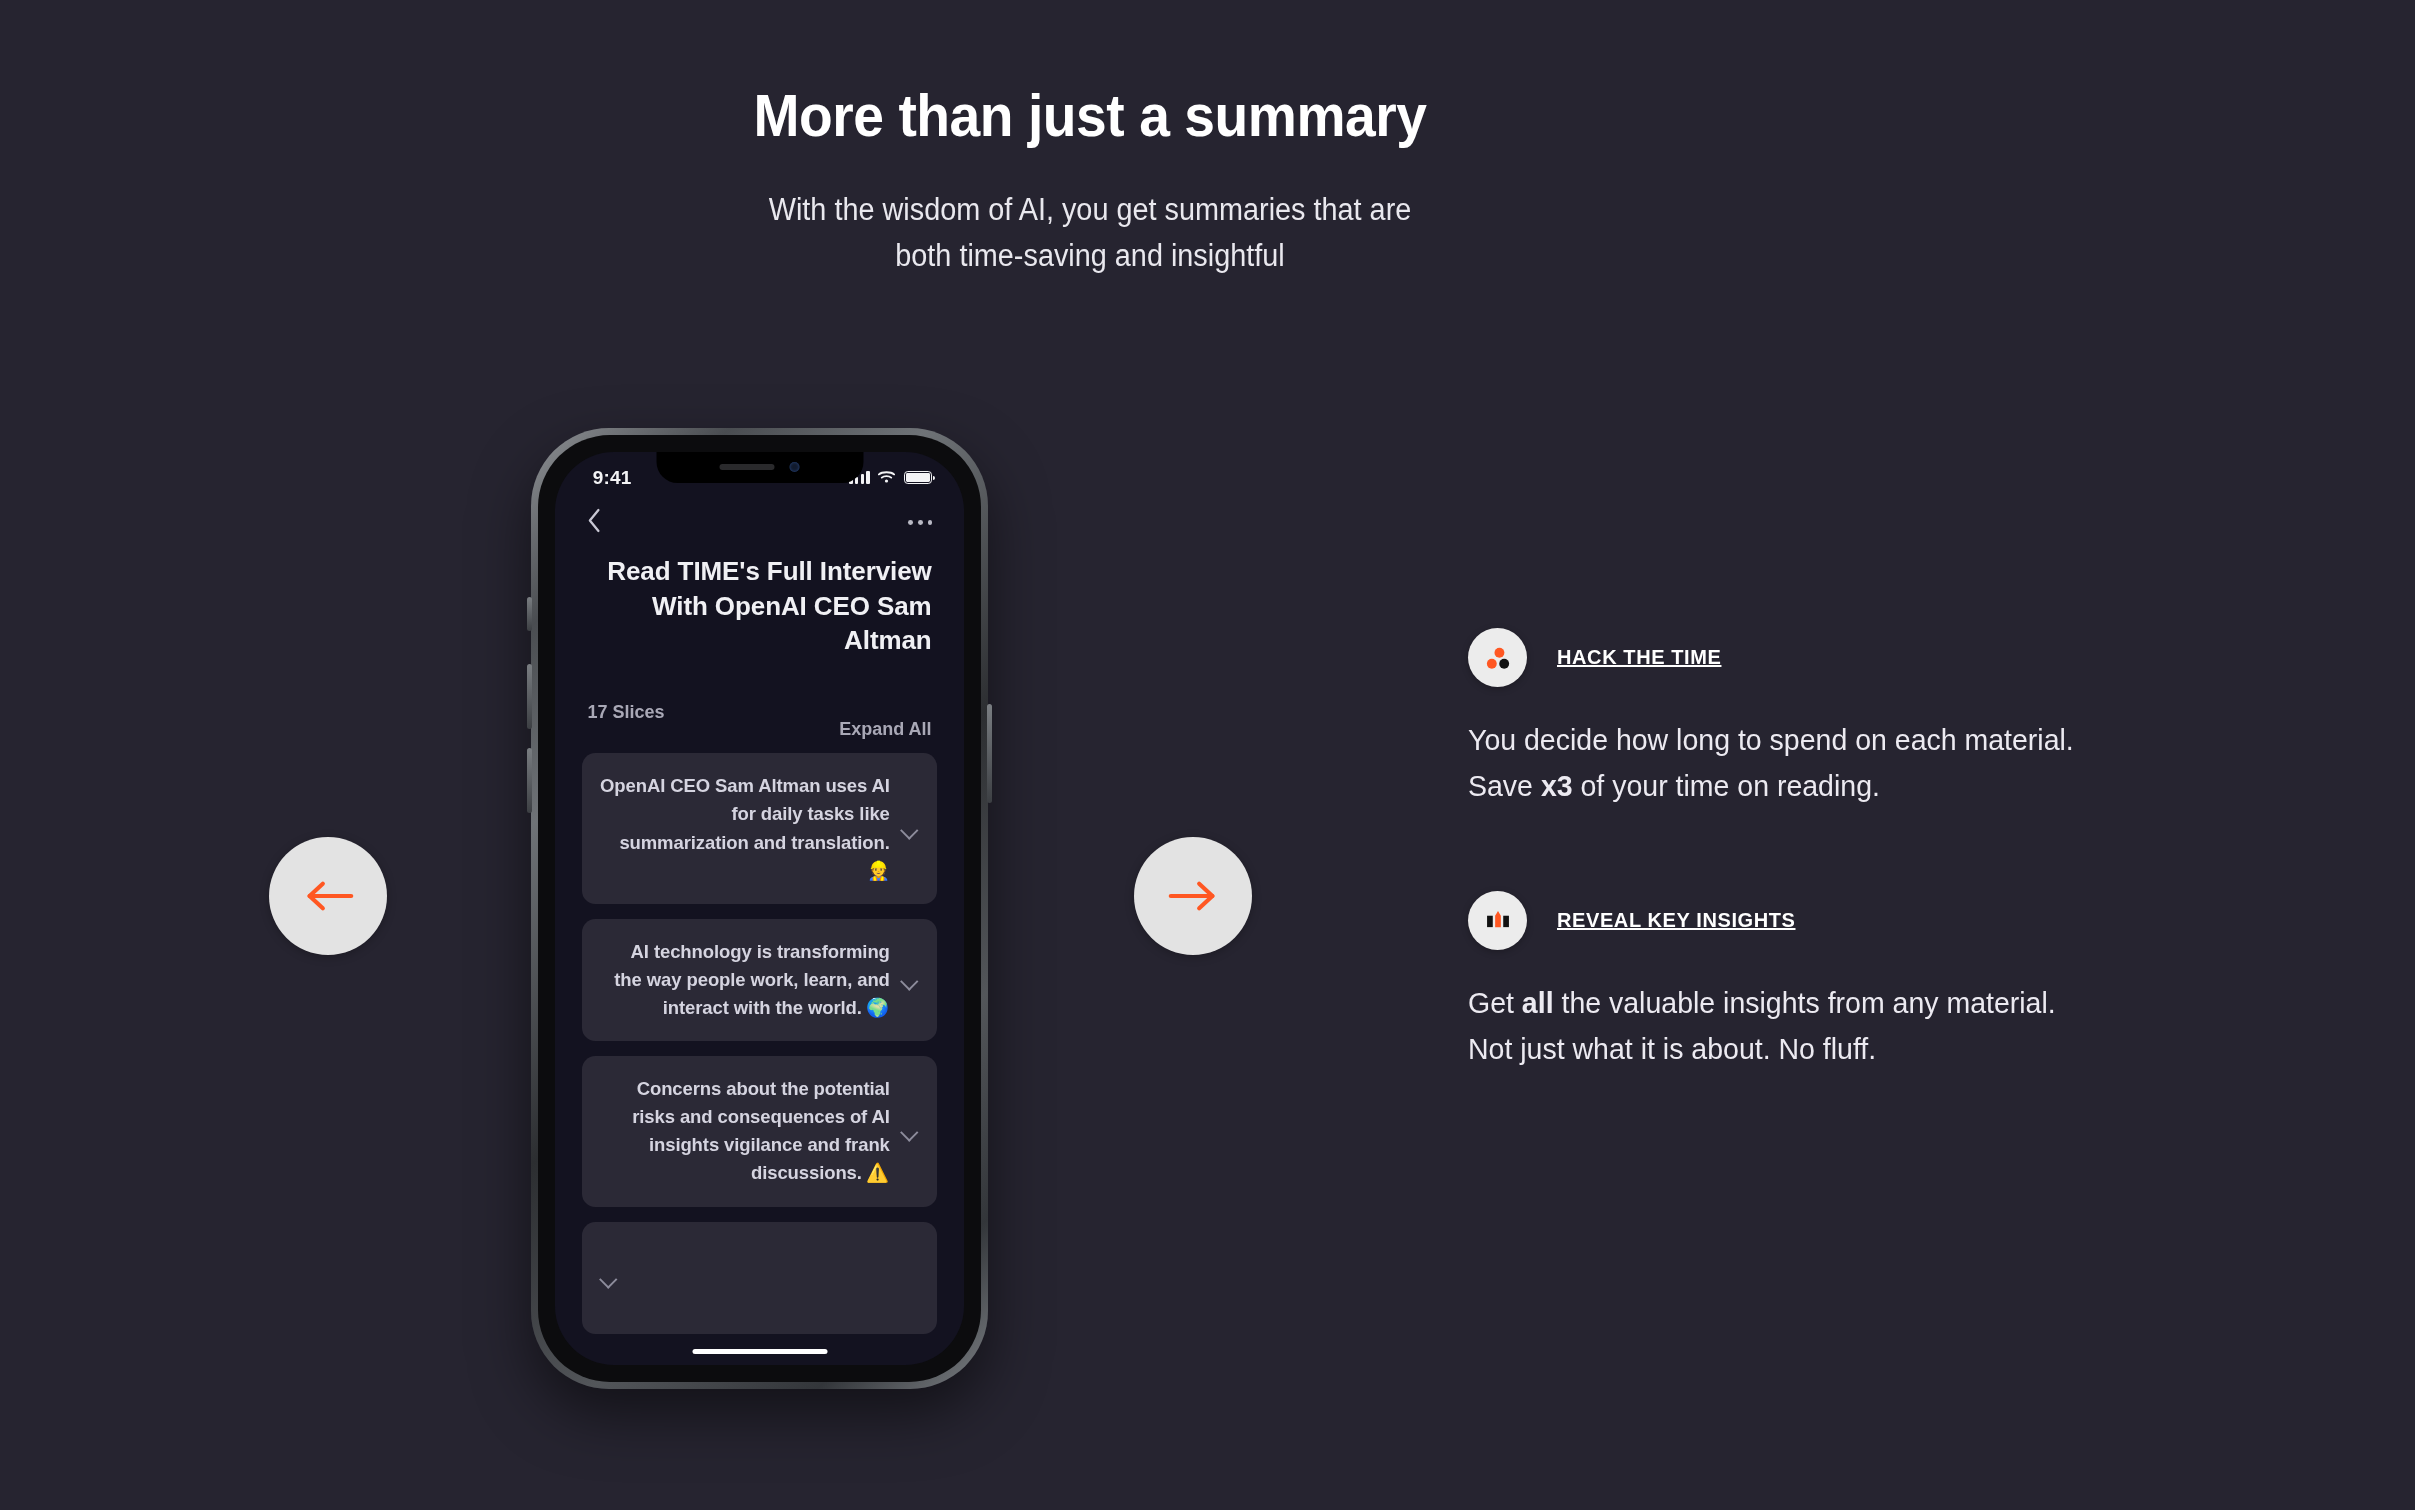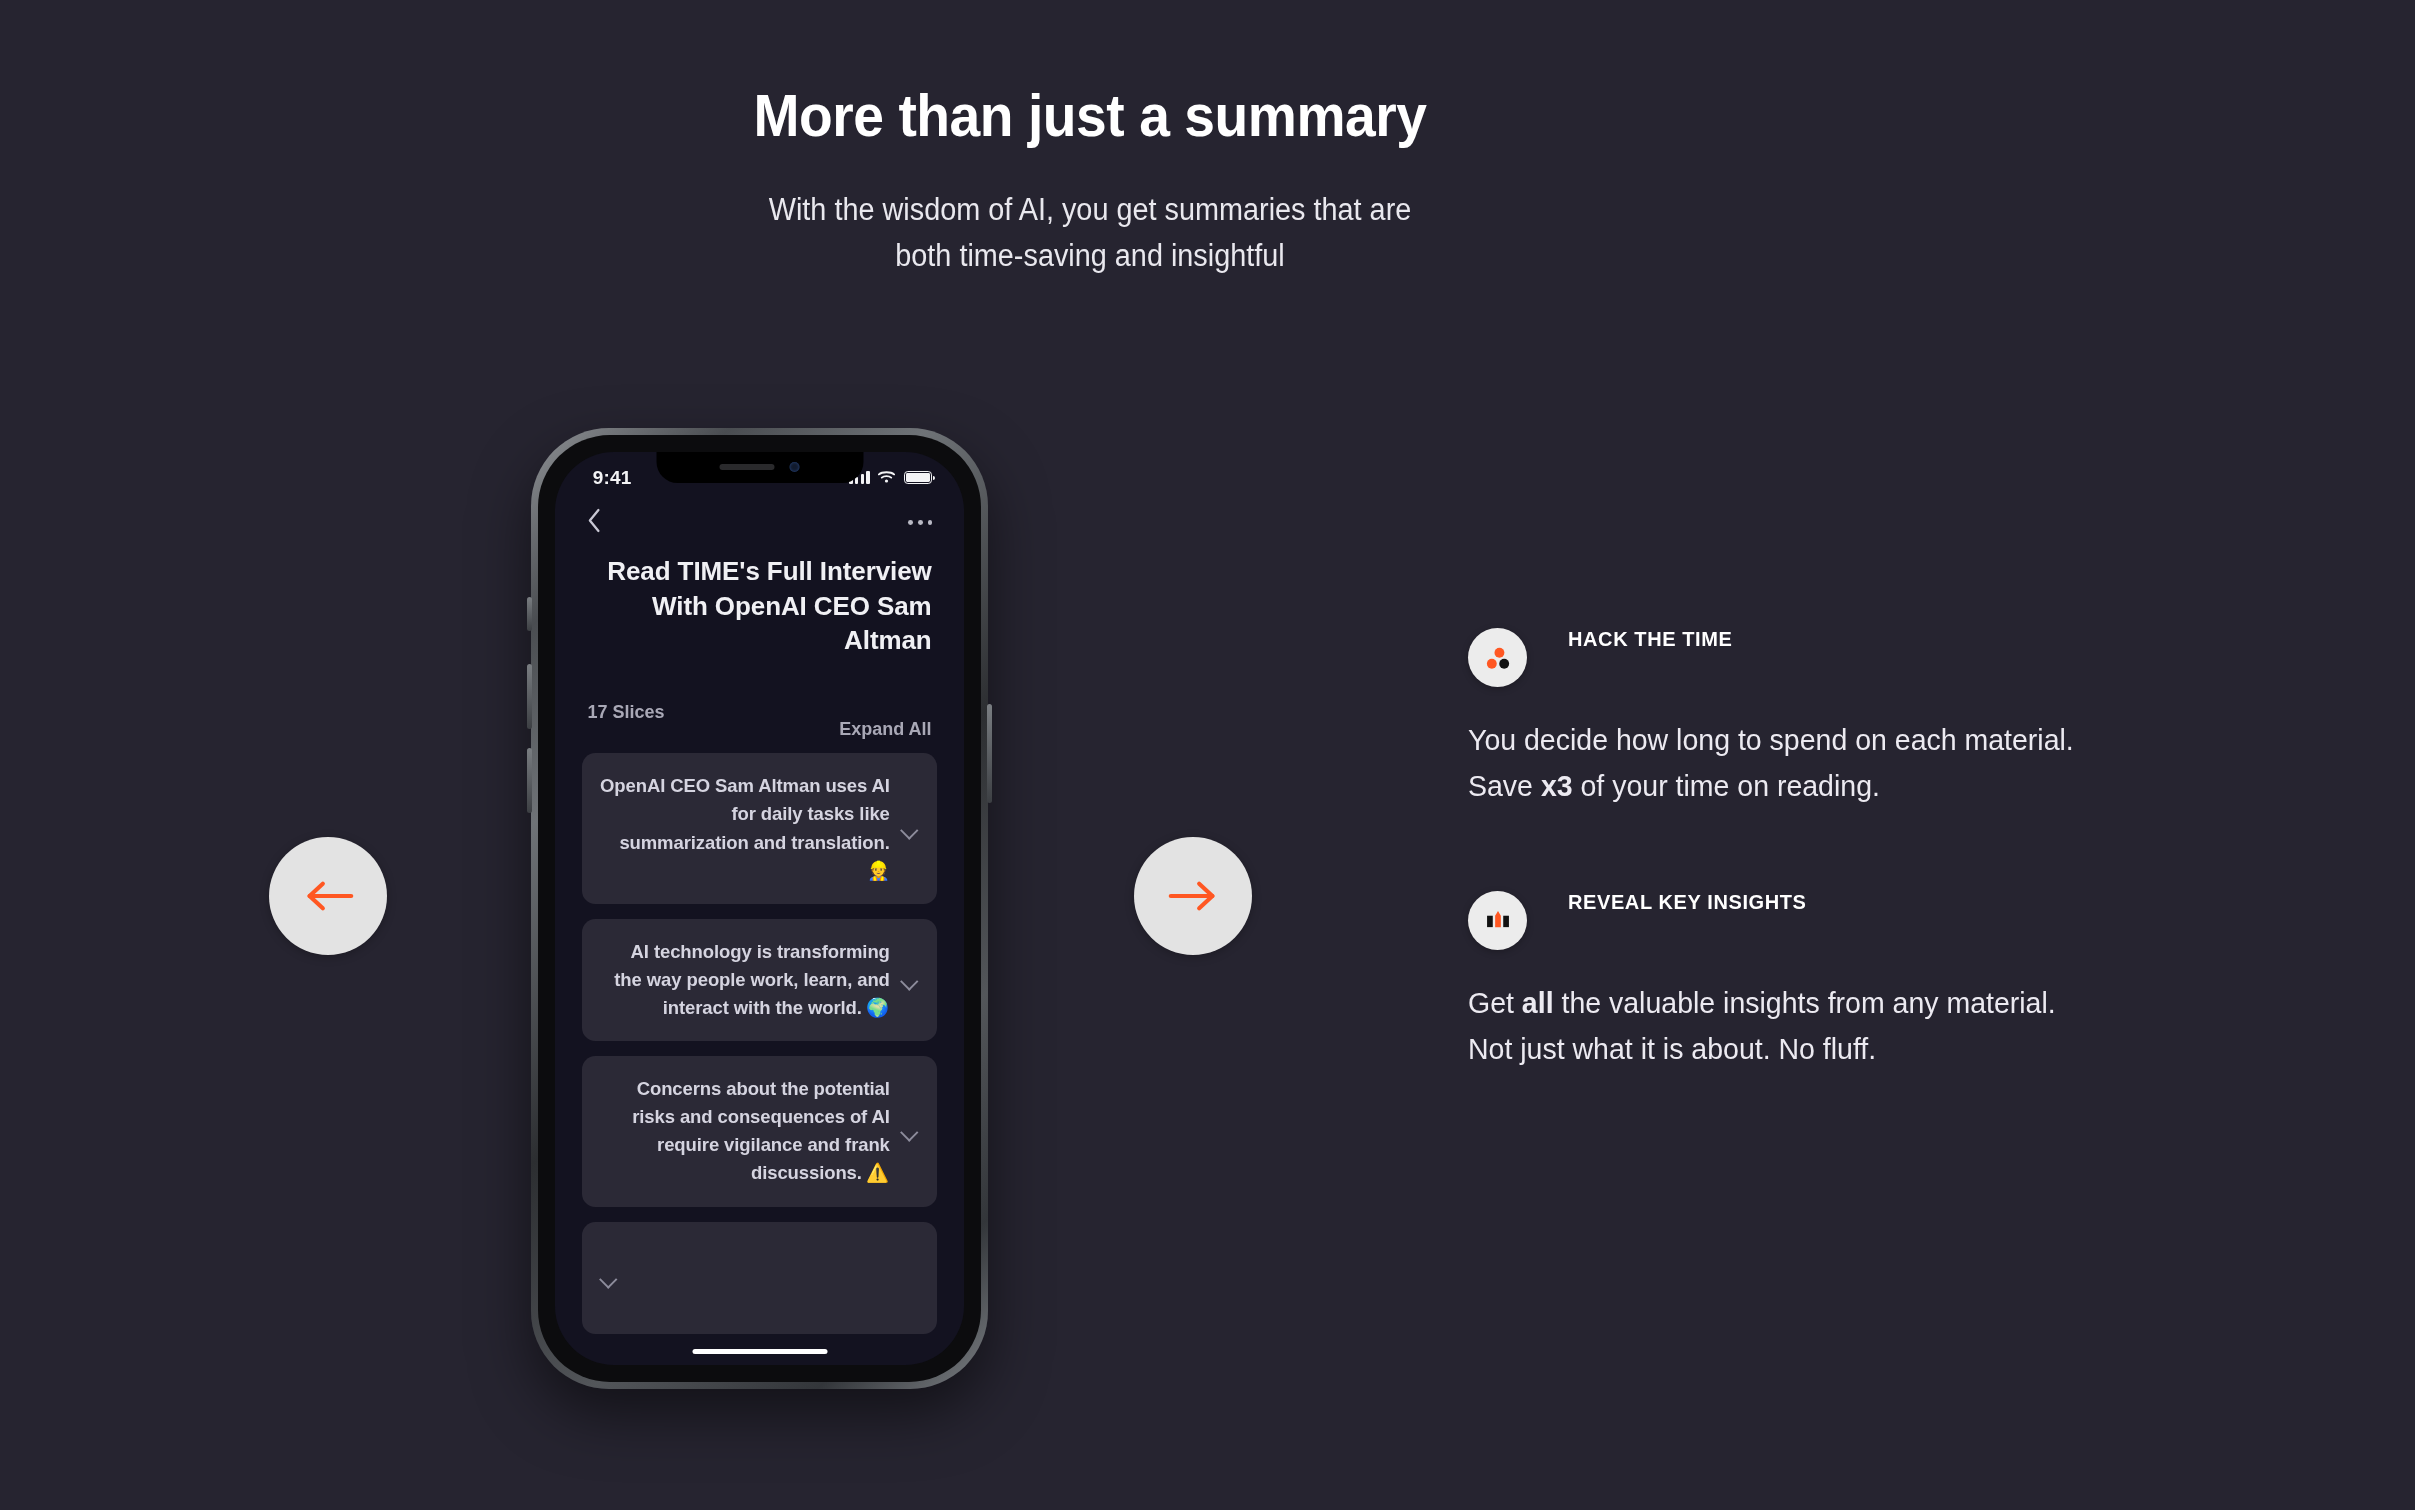--- a/index.html
+++ b/index.html
@@ -264,22 +264,23 @@
   .features {
     position: absolute;
     left: 1468px;
     top: 219px;
     width: 780px;
   }
   .feature { margin-bottom: 82px; }
   .feature:last-child { margin-bottom: 0; }
   .feature-head {
     display: flex;
-    align-items: flex-start;
-    gap: 41px;
+    align-items: center;
+    gap: 30px;
+    text-decoration: underline;
   }
   .feature-icon {
     width: 59px; height: 59px;
     border-radius: 50%;
     background: #ececec;
     flex: 0 0 auto;
     display: flex;
     align-items: center;
     justify-content: center;
     box-shadow: 0 1.9px 7.6px rgba(0,0,0,0.25);
@@ -398,21 +399,21 @@
 
             <div class="slice-card">
               <span class="slice-text">OpenAI CEO Sam Altman uses AI for daily tasks like summarization and translation. 👷</span>
               <span class="chev"></span>
             </div>
             <div class="slice-card">
               <span class="slice-text">AI technology is transforming the way people work, learn, and interact with the world. 🌍</span>
               <span class="chev"></span>
             </div>
             <div class="slice-card">
-              <span class="slice-text">Concerns about the potential risks and consequences of AI require vigilance and frank discussions. ⚠️</span>
+              <span class="slice-text">Concerns about the potential risks and consequences of AI insights vigilance and frank discussions. ⚠️</span>
               <span class="chev"></span>
             </div>
             <div class="slice-card">
               <span class="chev"></span>
             </div>
           </div>
 
           <div class="home-indicator"></div>
         </div>
       </div>

